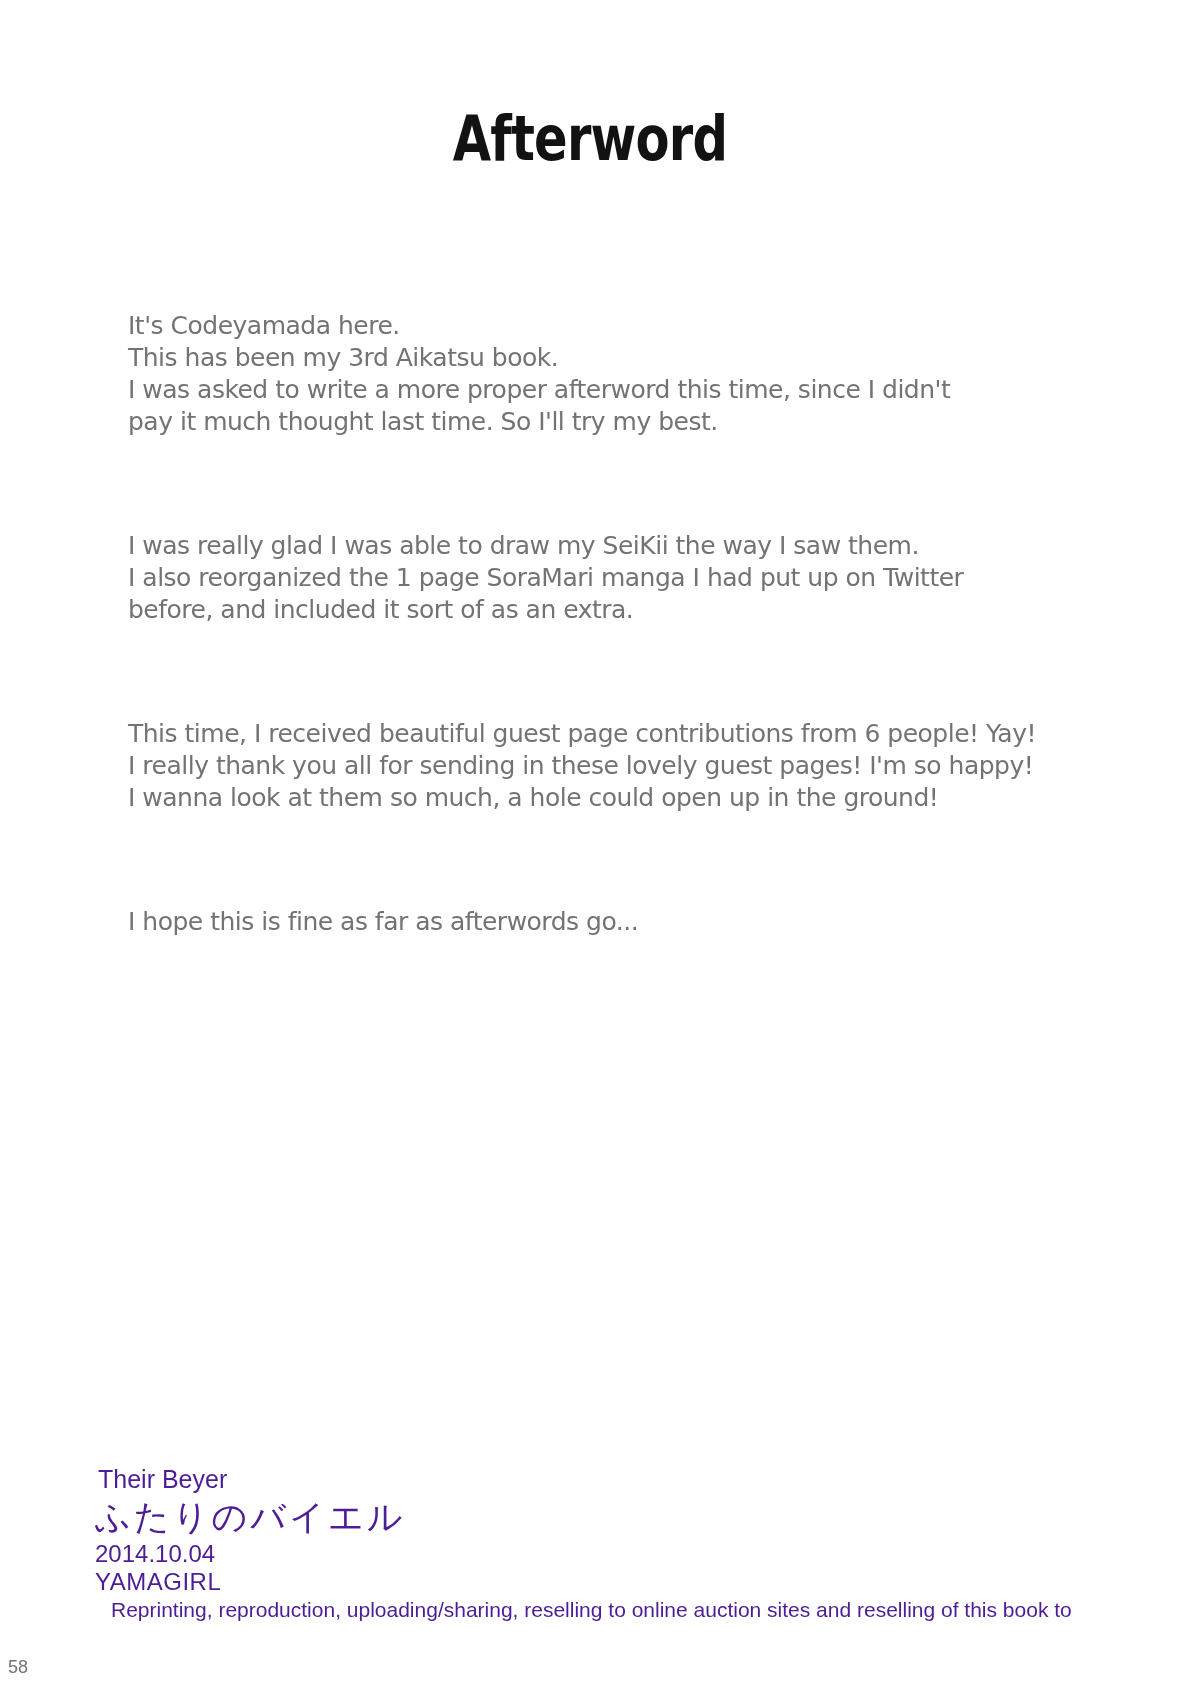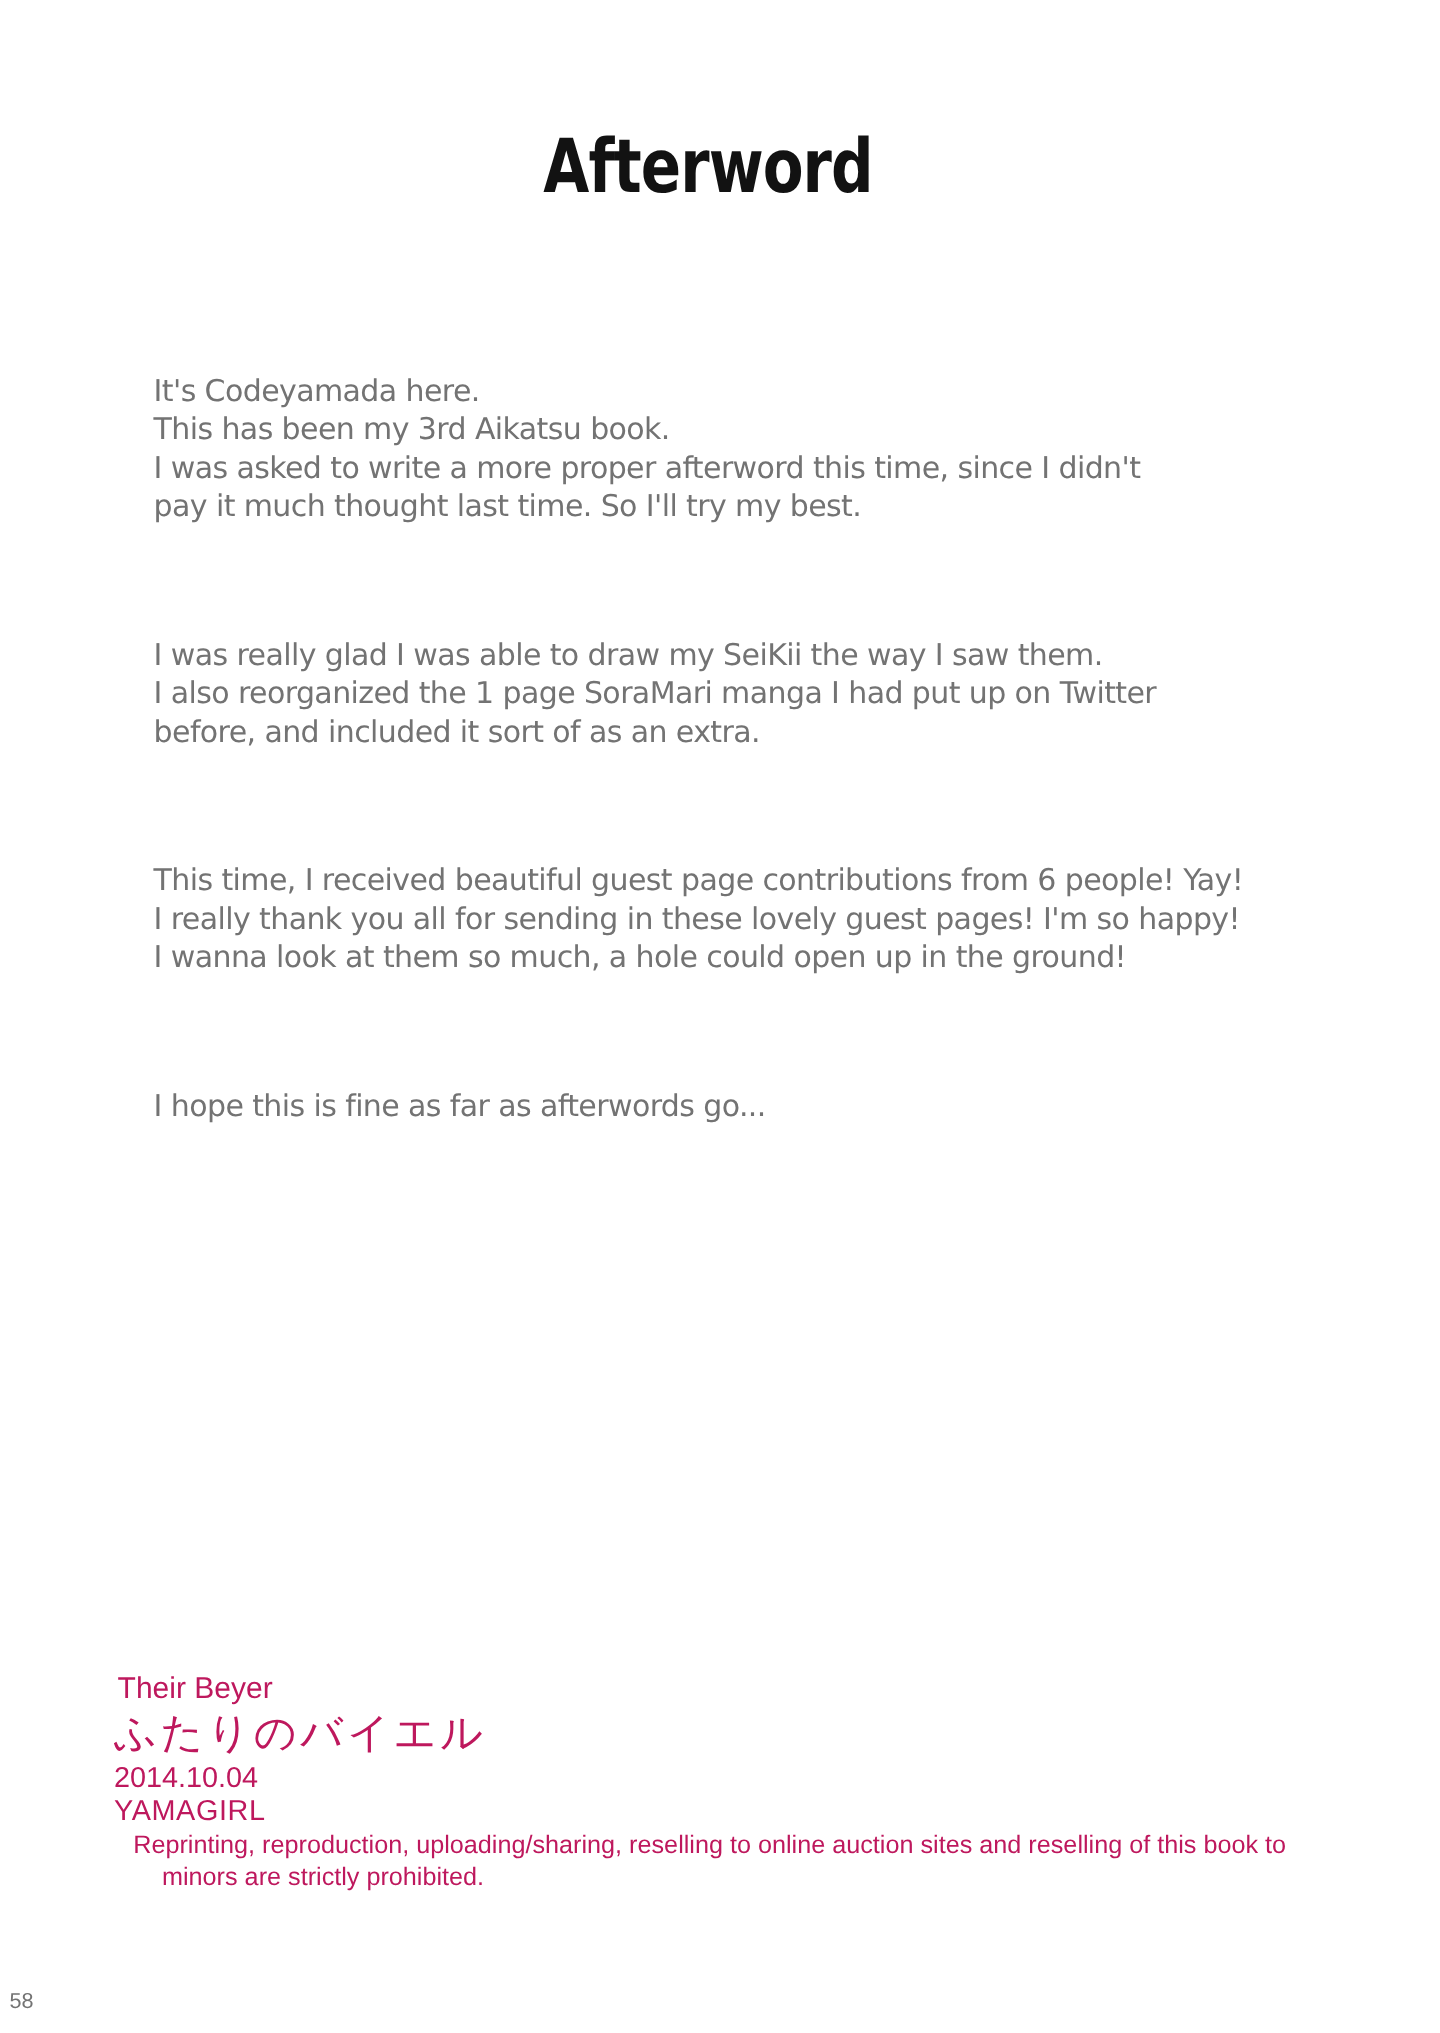--- a/index.html
+++ b/index.html
@@ -49,23 +49,23 @@
     position: absolute;
     top: 800px; left: 126px;
     font-family: "Liberation Sans", sans-serif;
     font-size: 24px;
     line-height: 28px;
     color: #1c1c1c;
   }
   
   .colophon {
     position: absolute;
-    top: 1392px; left: 95px;
+    top: 1464px; left: 95px;
     font-family: "Liberation Sans", sans-serif;
-    color: #be185d;
+    color: #4c1d95;
   }
   .c-title-en { font-size: 25px; line-height: 30px; padding-left: 3px; }
   .c-title-jp {
     font-family: "DejaVu Serif", "Liberation Serif", serif;
     font-size: 35px; line-height: 46px;
     letter-spacing: 3px;
   }
   .c-date   { font-size: 24px; line-height: 28px; }
   .c-circle { font-size: 24px; line-height: 28px; letter-spacing: 0.5px; }
   .c-printer{ font-size: 21px; line-height: 27px; }
@@ -101,18 +101,17 @@
     <p class="para">I hope this is fine as far as afterwords go...</p>
   </div>
 
 
   <div class="colophon">
     <div class="c-title-en">Their Beyer</div>
     <div class="c-title-jp">ふたりのバイエル</div>
     <div class="c-date">2014.10.04</div>
     <div class="c-circle">YAMAGIRL</div>
     <div class="c-notice1">Reprinting, reproduction, uploading/sharing, reselling to online auction sites and reselling of this book to</div>
-    <div class="c-notice2">minors are strictly prohibited.</div>
   </div>
 
   <div class="page-number">58</div>
 
 </div>
 
 </body></html>

